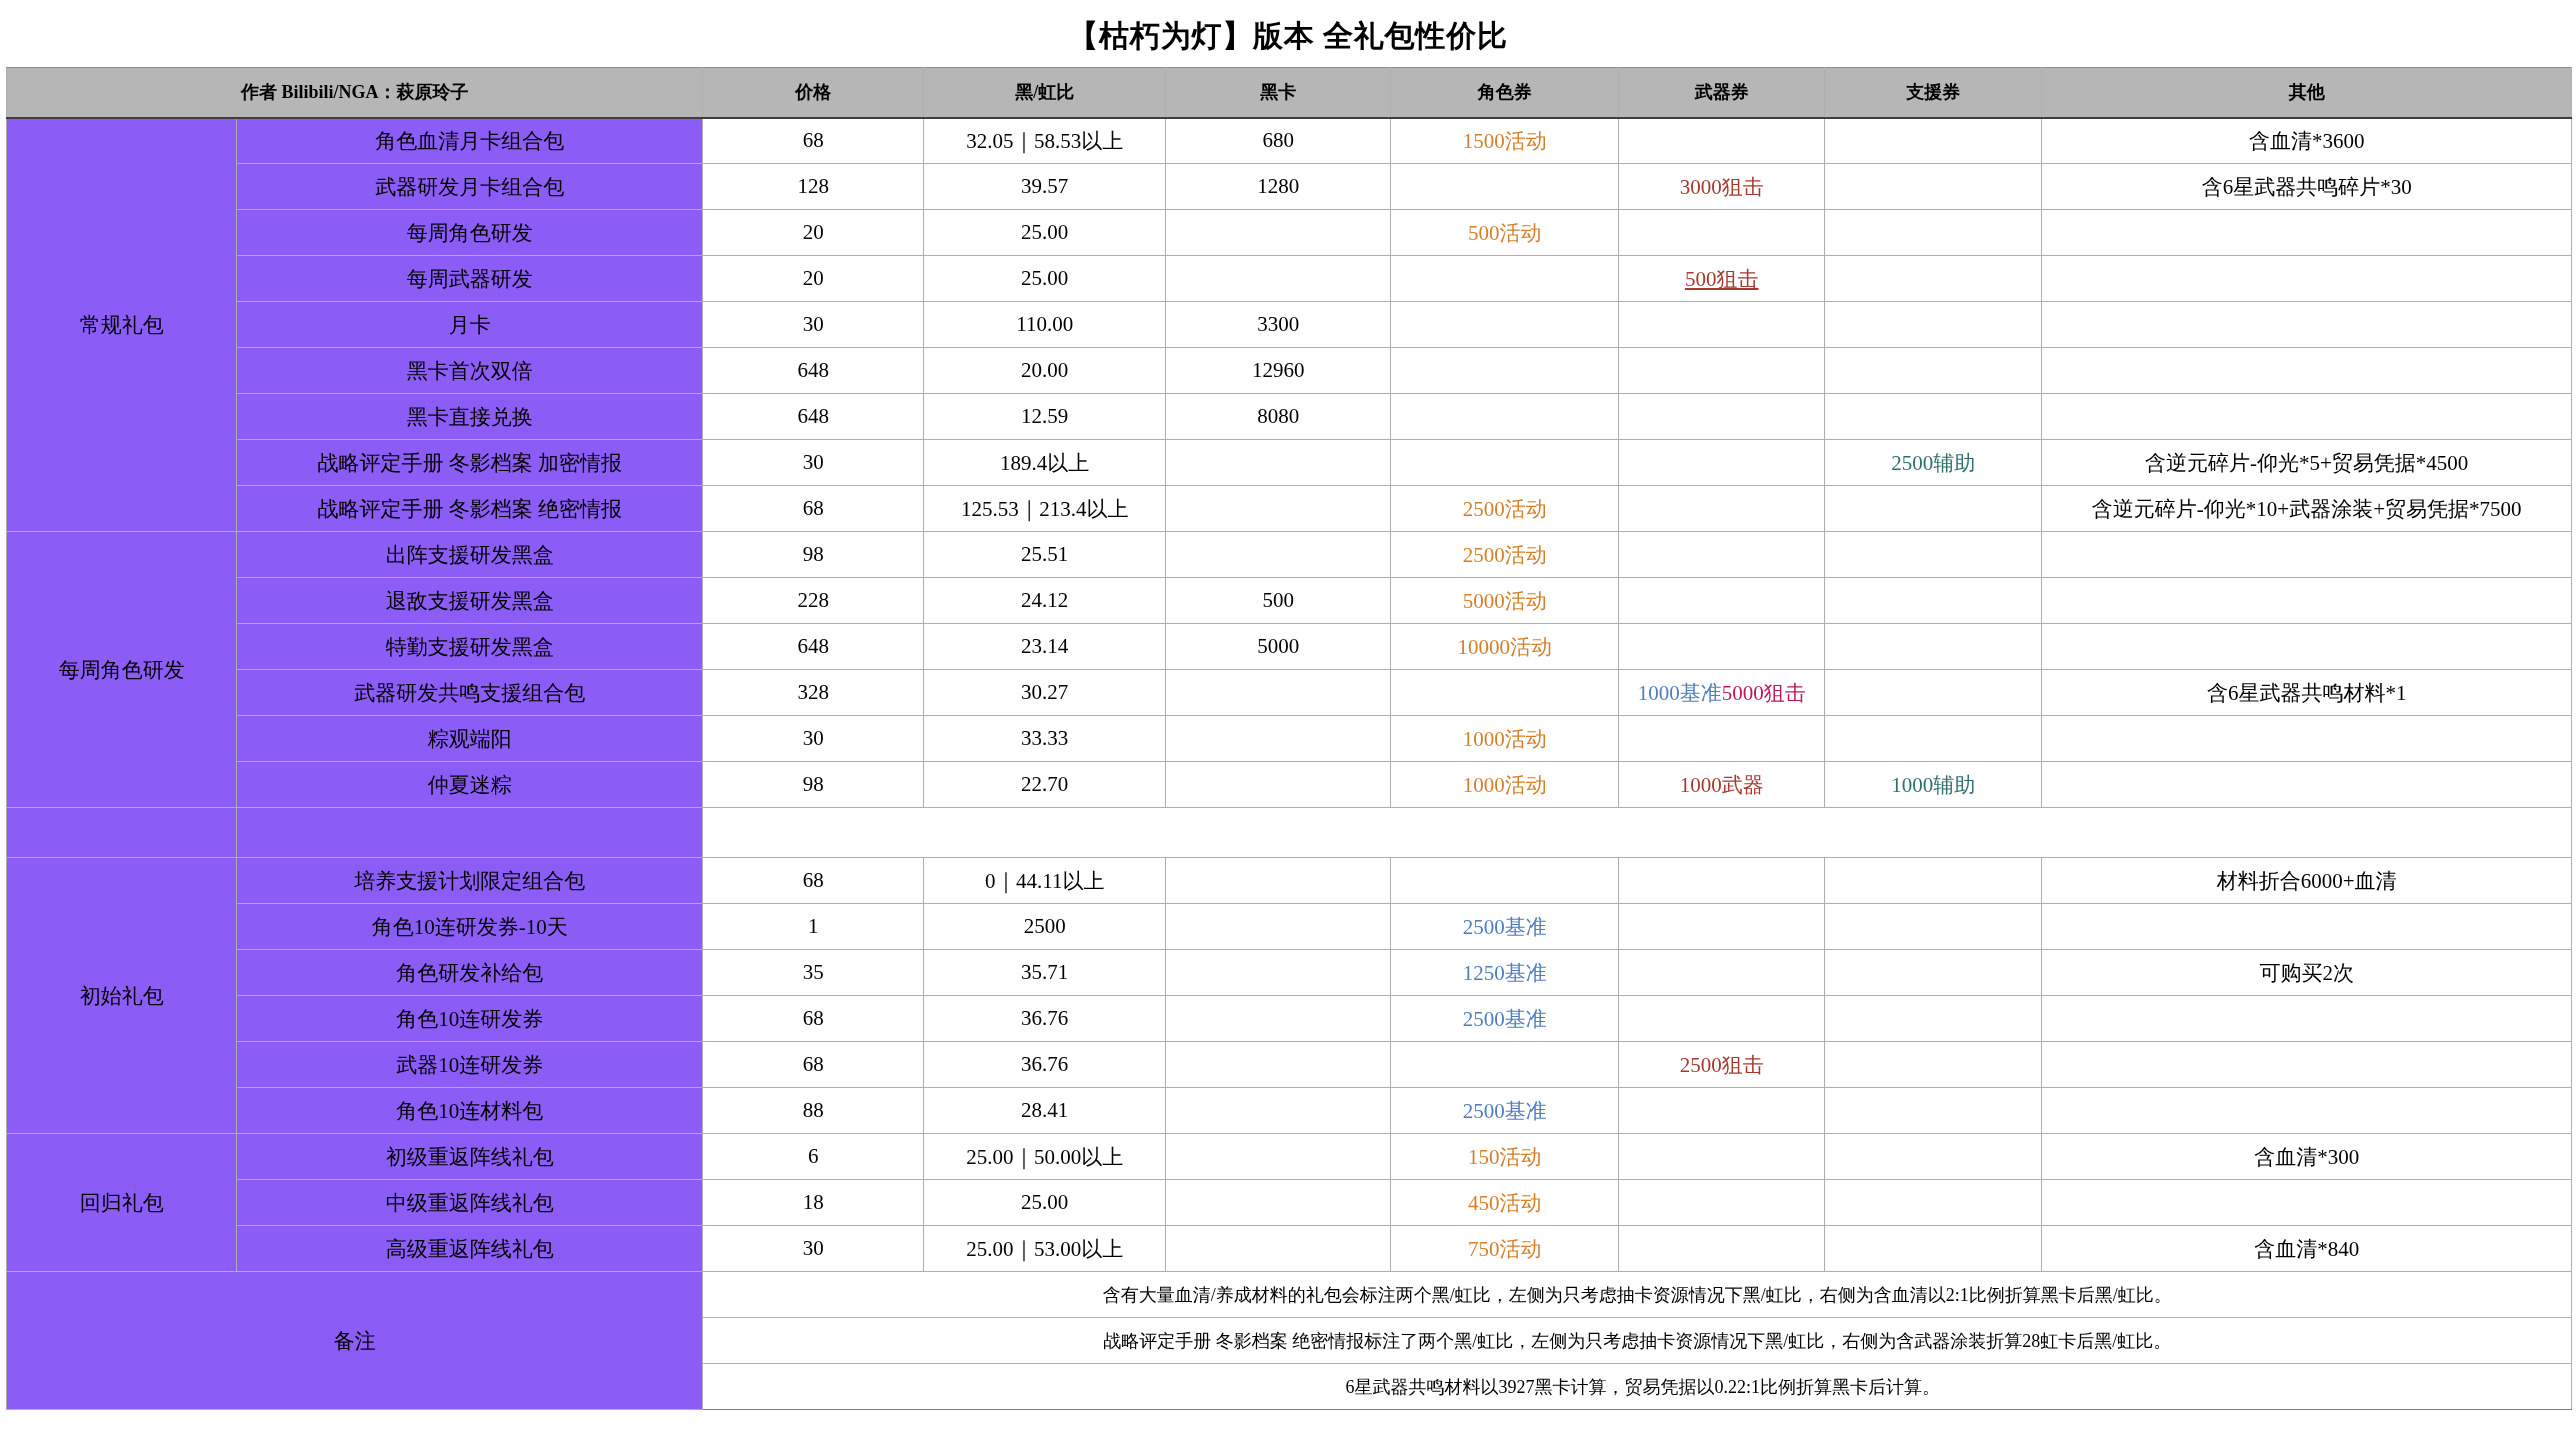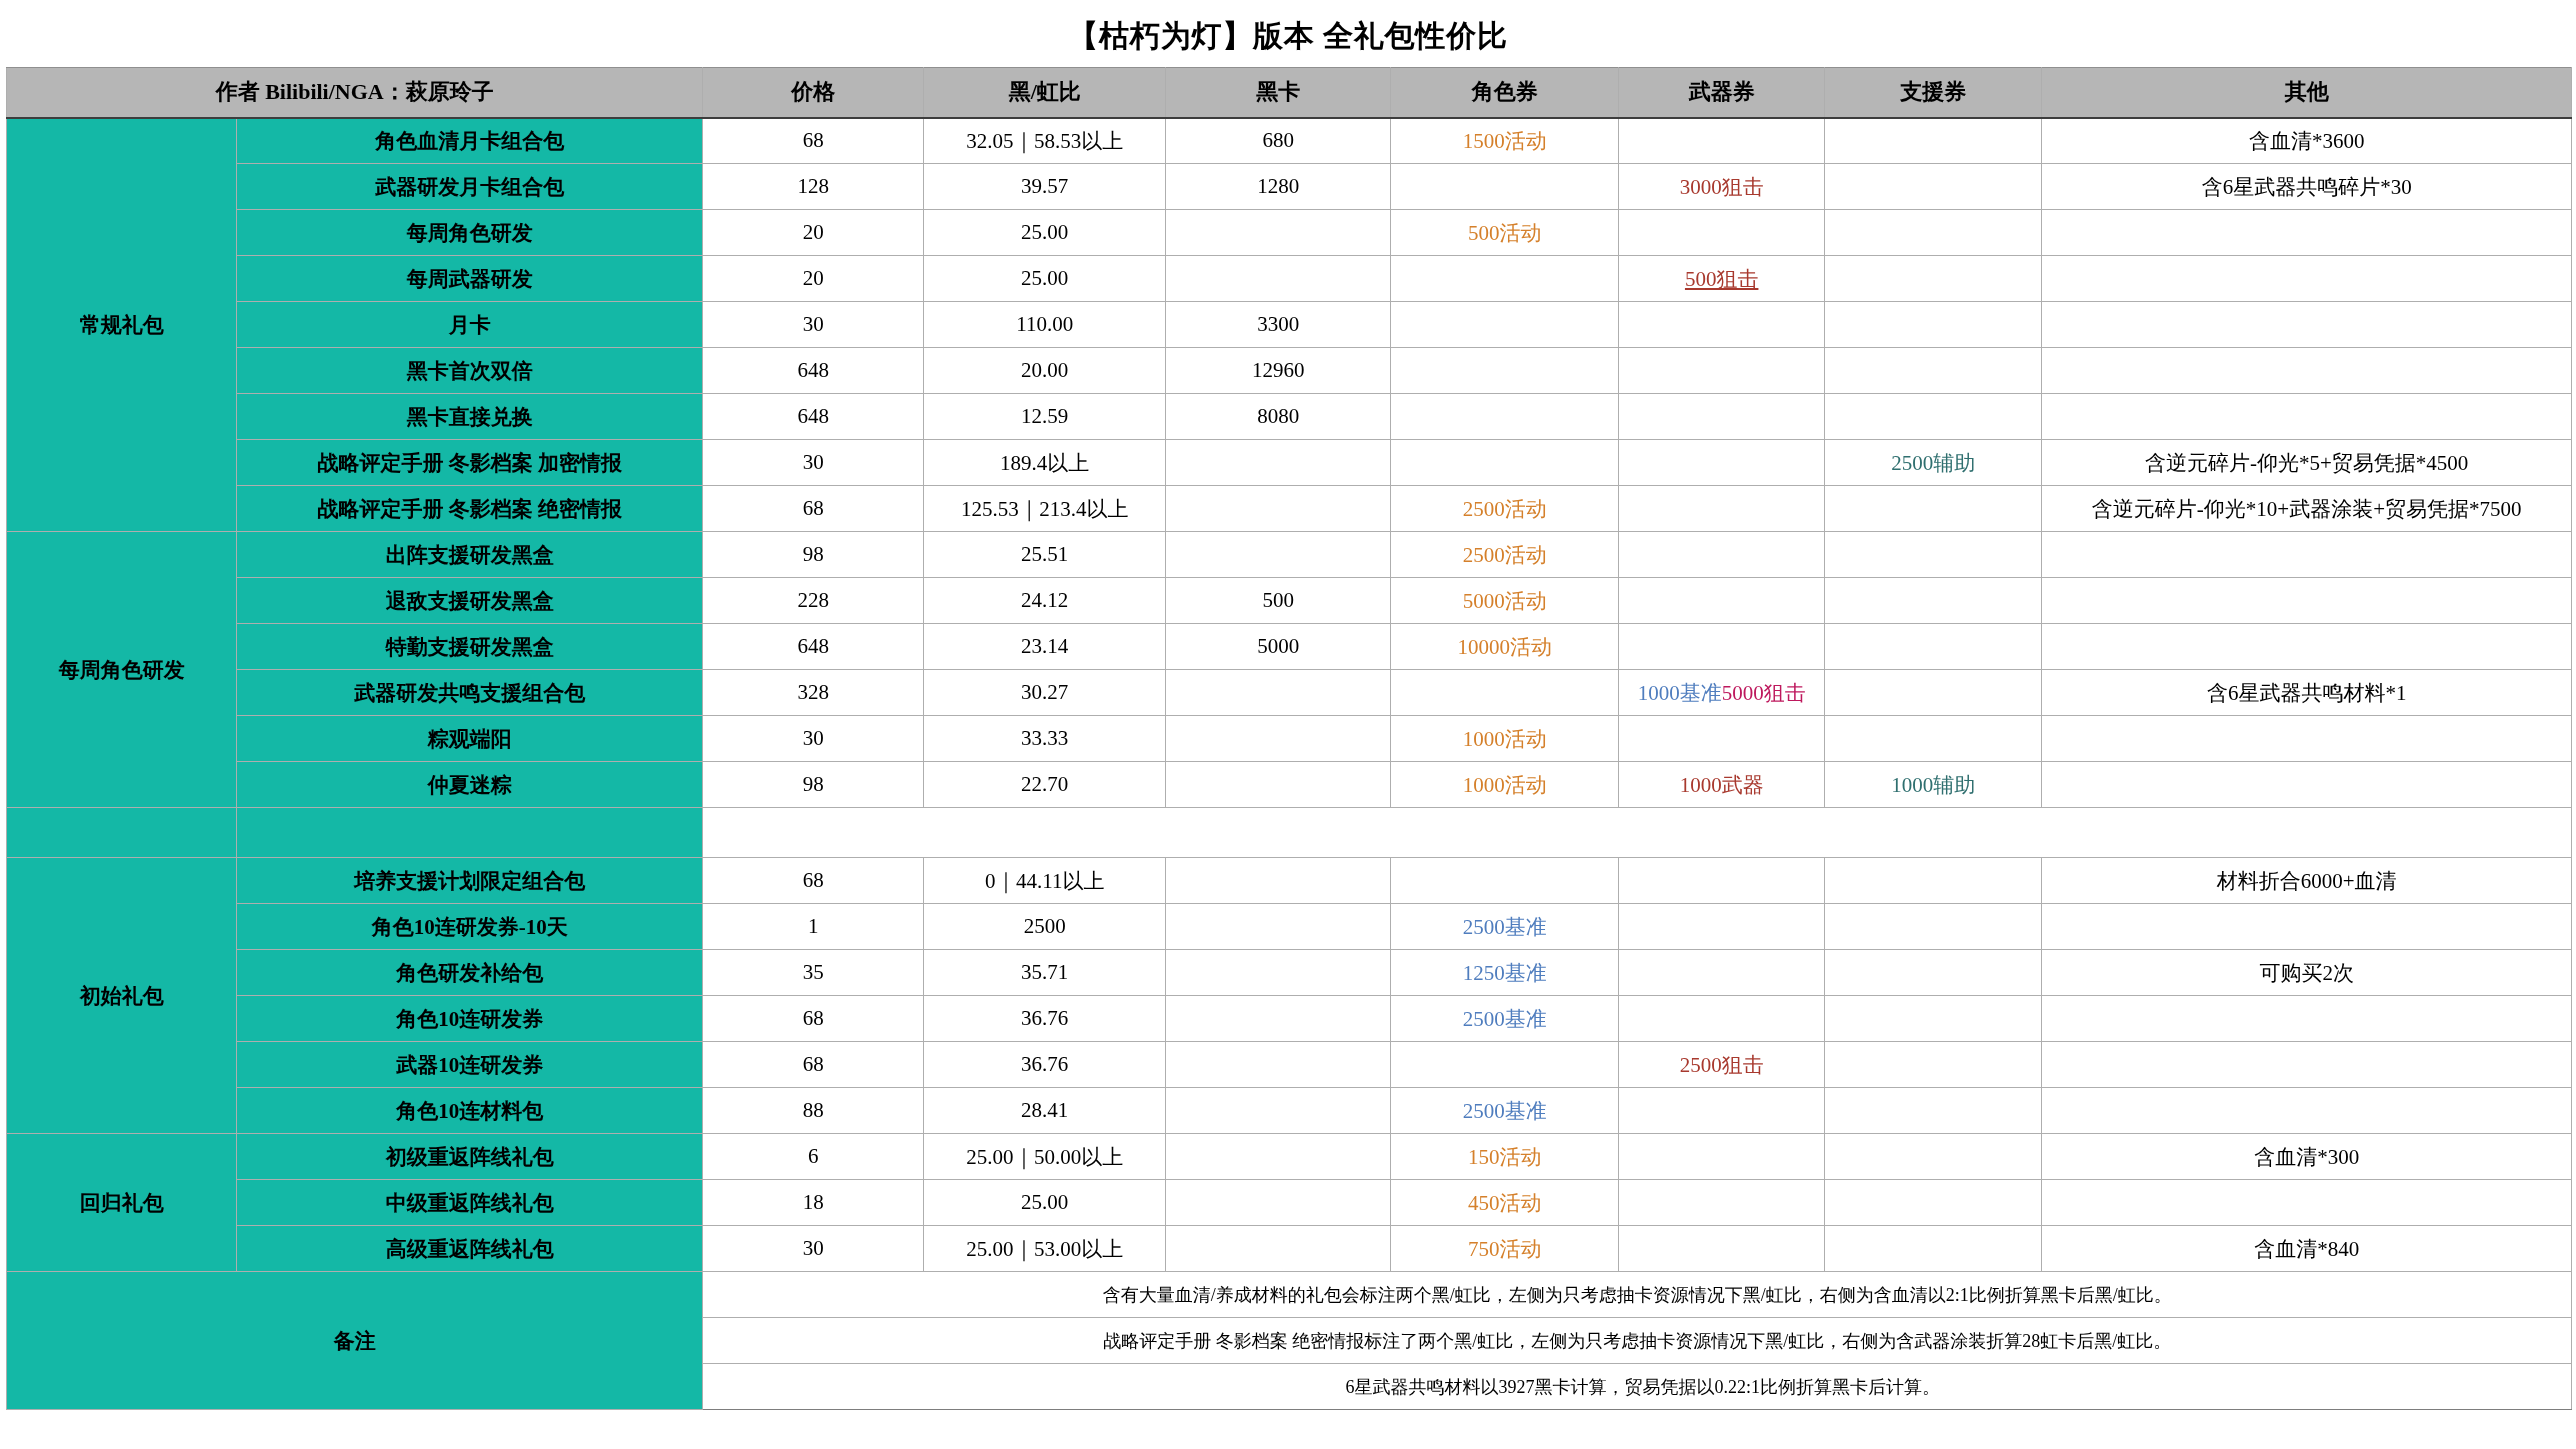--- a/index.html
+++ b/index.html
@@ -31,29 +31,29 @@
     text-align: center;
     vertical-align: middle;
     padding: 0 4.7px;
     white-space: nowrap;
     overflow: hidden;
     font-size: 21px;
   }
   thead th {
     background: #b6b6b6;
     height: 50px;
-    font-size: 22px;
+    font-size: 18px;
     font-weight: 700;
     border-bottom: 2.3px solid #3d3d3d;
     border-top: 0.8px solid #8f8f8f;
   }
   td { height: 46px; background: #ffffff; }
   td.cat, td.name {
-    background: #14b8a6;
-    font-weight: 700;
+    background: #8b5cf6;
+    font-weight: 400;
   }
   tr.sec-top > td { border-top: 1.6px solid #7d7d7d; }
   tr.gap > td { height: 50px; }
   tr.last > td { border-bottom: 1.6px solid #7d7d7d; padding-left: 16px; }
   td.note { font-size: 18px; }
   .ticket-seg { font-weight: 400; }
 </style>
 </head>
 <body>
 

